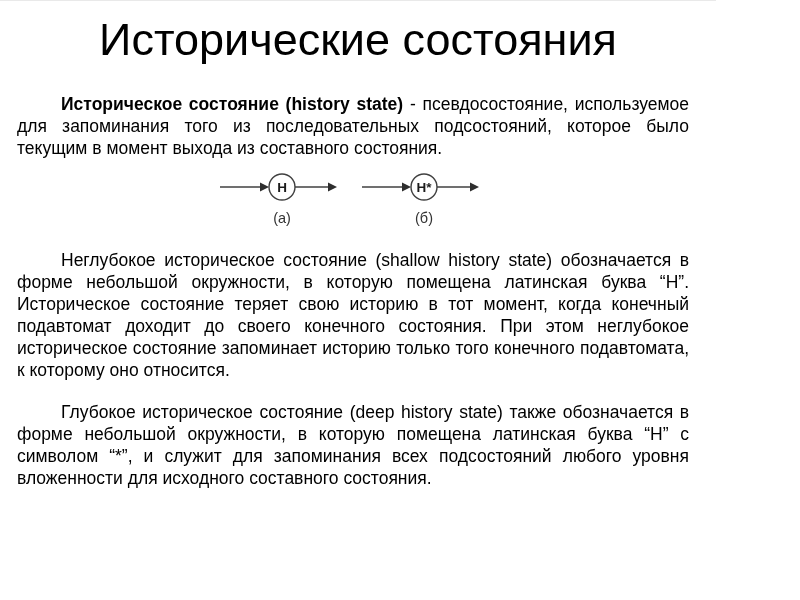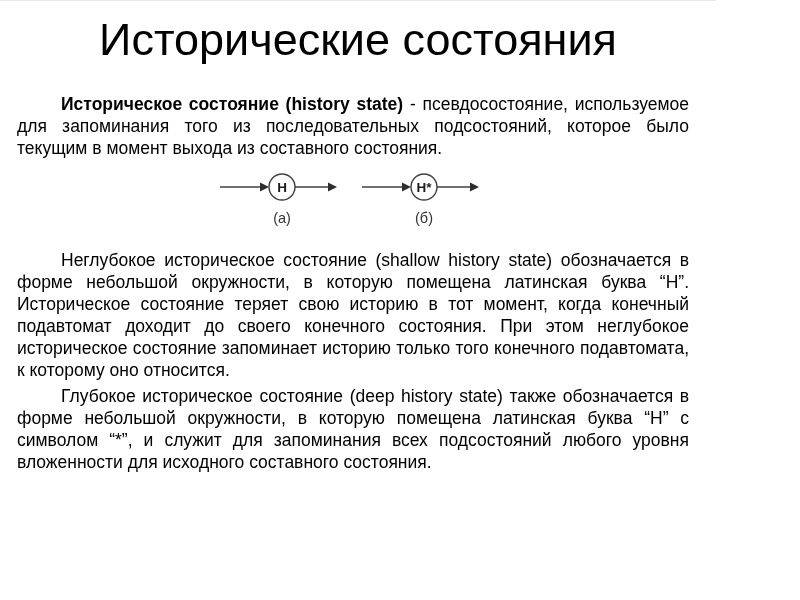--- a/index.html
+++ b/index.html
@@ -32,21 +32,21 @@
     padding: 0 27px 0 17px;
     font-size: 17.5px;
     line-height: 22px;
     text-align: justify;
   }
   .para {
     margin: 0;
     text-indent: 44px;
   }
   .para b { font-weight: 700; }
-  .para-deep { margin-top: 4px; }
+  .para-deep { margin-top: 20px; }
   .diagram-wrap {
     margin: 12px 0 20px 0;
     text-align: center;
     text-indent: 0;
   }
   .diagram-svg {
     display: inline-block;
     vertical-align: top;
   }
   .diag-line { stroke: #404040; stroke-width: 1.4; fill: none; }

